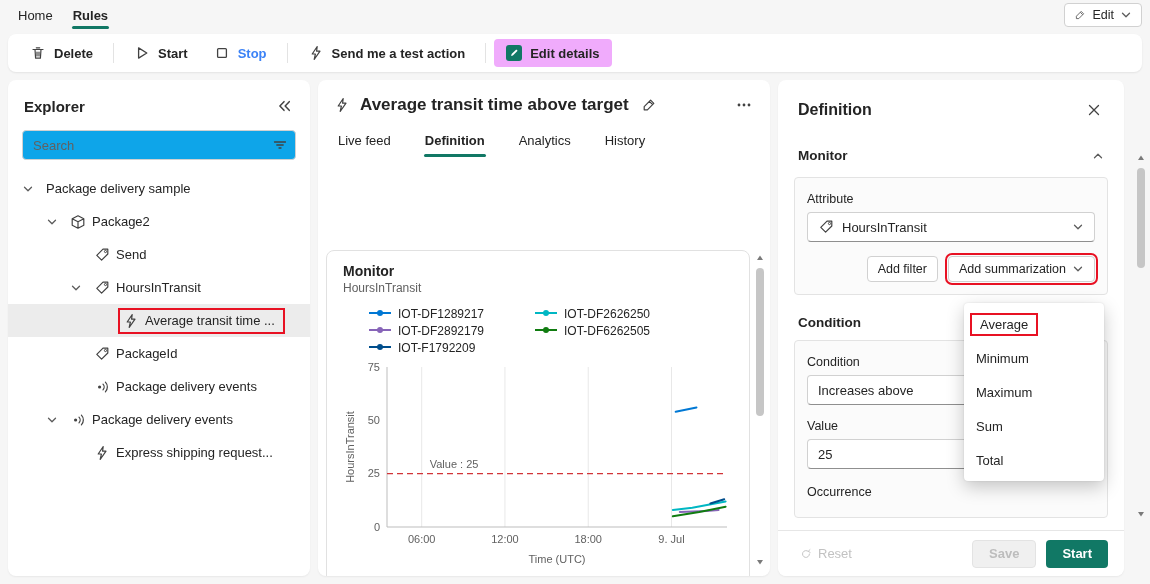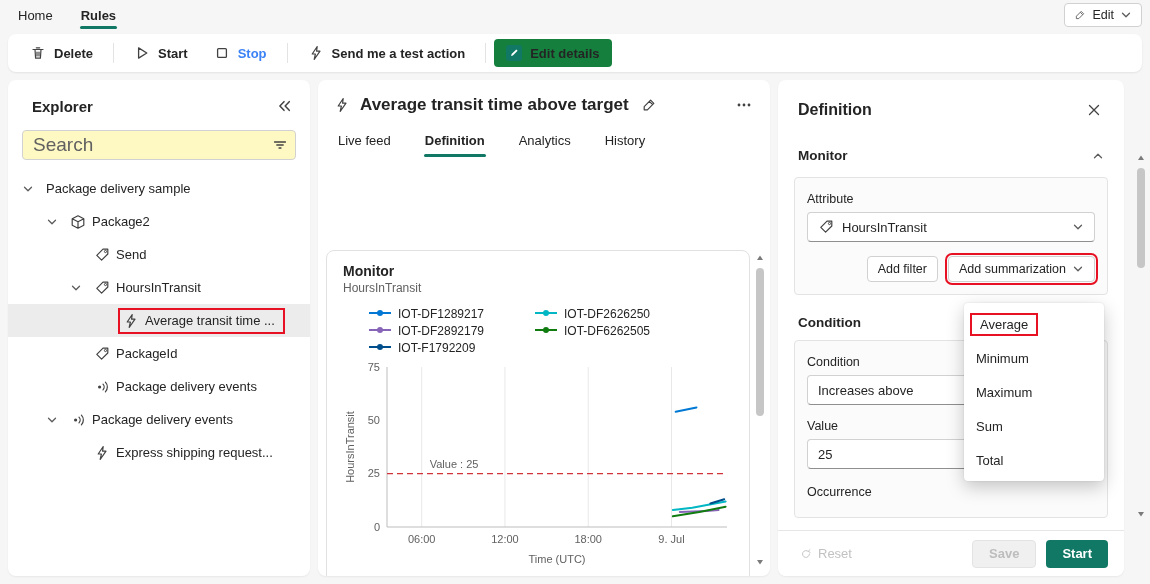--- a/index.html
+++ b/index.html
@@ -9,48 +9,48 @@
     width:1150px;height:584px;position:relative;overflow:hidden;
     background:#f6f6f6;color:#242424;
     font-family:"Liberation Sans",sans-serif;font-size:13px;
   }
   svg.ic{width:16px;height:16px;color:#424242;flex:0 0 auto;}
   svg.ic12{width:12px;height:12px;color:#5c5c5c;flex:0 0 auto;}
   .acc{color:var(--accent);}
   .dis{color:#bdbdbd;}
 
   
-  .topnav{position:absolute;top:0;left:0;right:0;height:30px;display:flex;align-items:center;padding:0 8px;gap:8px;}
+  .topnav{position:absolute;top:0;left:0;right:0;height:30px;display:flex;align-items:center;padding:0 8px;}
   .nav-item{padding:6px 10px;position:relative;cursor:pointer;}
   .nav-item.active{font-weight:bold;}
   .nav-item.active::after{content:"";position:absolute;left:9px;right:9px;bottom:0;height:3px;border-radius:2px;background:var(--accent);}
   .edit-btn{margin-left:auto;display:flex;align-items:center;gap:6px;height:24px;padding:0 9px;
     background:#fff;border:1px solid #d1d1d1;border-radius:4px;font-family:inherit;font-size:12.5px;color:#242424;cursor:pointer;}
 
   
   .toolbar{position:absolute;top:34px;left:8px;right:8px;height:38px;background:#fff;border-radius:8px;
     box-shadow:0 1px 2px rgba(0,0,0,.08);display:flex;align-items:center;padding:0 10px;gap:2px;}
   .tb-btn{display:flex;align-items:center;gap:8px;height:28px;padding:0 12px;border:none;background:transparent;
     border-radius:4px;font-family:inherit;font-size:13px;font-weight:600;color:#242424;cursor:pointer;}
   .tb-btn.disabled{color:#3b82f6;cursor:default;}
   .tb-divider{width:1px;height:20px;background:#e3e3e3;margin:0 6px;}
-  .tb-btn.edit-details{background:#15803d;}
+  .tb-btn.edit-details{background:#f0abfc;}
 
   
   .panel{position:absolute;top:80px;height:496px;background:#fff;border-radius:8px;box-shadow:0 1px 2px rgba(0,0,0,.06);overflow:hidden;}
   .explorer{left:8px;width:302px;}
   .center{left:318px;width:452px;}
   .defpanel{left:778px;width:346px;}
 
   
   .exp-header{display:flex;justify-content:space-between;align-items:center;padding:16px 16px 10px;}
-  .exp-title{font-size:15px;font-weight:bold;margin-left:8px;}
+  .exp-title{font-size:15px;font-weight:bold;}
   .search-wrap{margin:4px 14px 12px;position:relative;}
   .search-input{width:100%;height:30px;border:1px solid #d1d1d1;border-radius:4px;padding:0 30px 0 10px;
-    font-family:inherit;font-size:19px;color:#242424;background:#fef9c3;}
+    font-family:inherit;font-size:13px;color:#242424;background:#0ea5e9;}
   .search-input::placeholder{color:#616161;}
   .filter-ic{position:absolute;right:8px;top:7px;}
   .tree-row{display:flex;align-items:center;height:33px;cursor:pointer;}
   .tree-row.sel{background:#ececec;}
   .lvl0{padding-left:14px}.lvl1{padding-left:38px}.lvl2{padding-left:62px}.lvl3{padding-left:86px}
   .tw{flex:0 0 24px;display:flex;align-items:center;}
   .ti{flex:0 0 22px;display:flex;align-items:center;}
   .tree-label{white-space:nowrap;}
   .annot{display:inline-flex;align-items:center;border:2px solid var(--ann);padding:3px 8px 3px 3px;}
 

